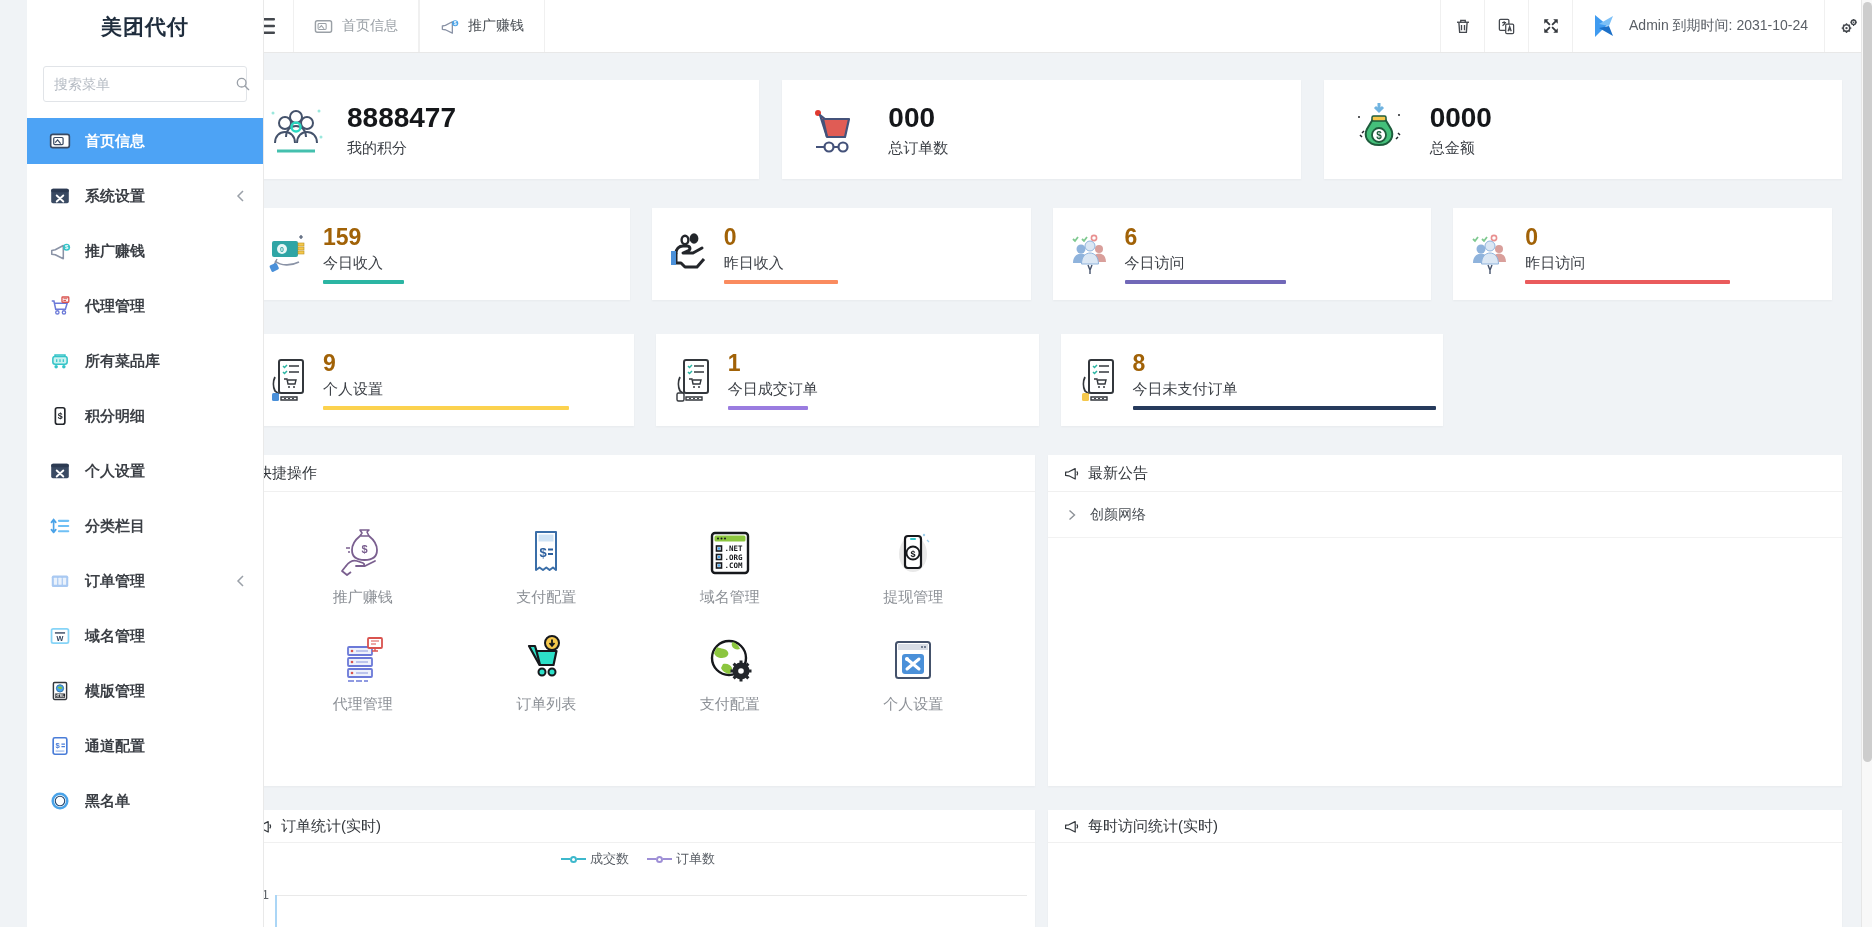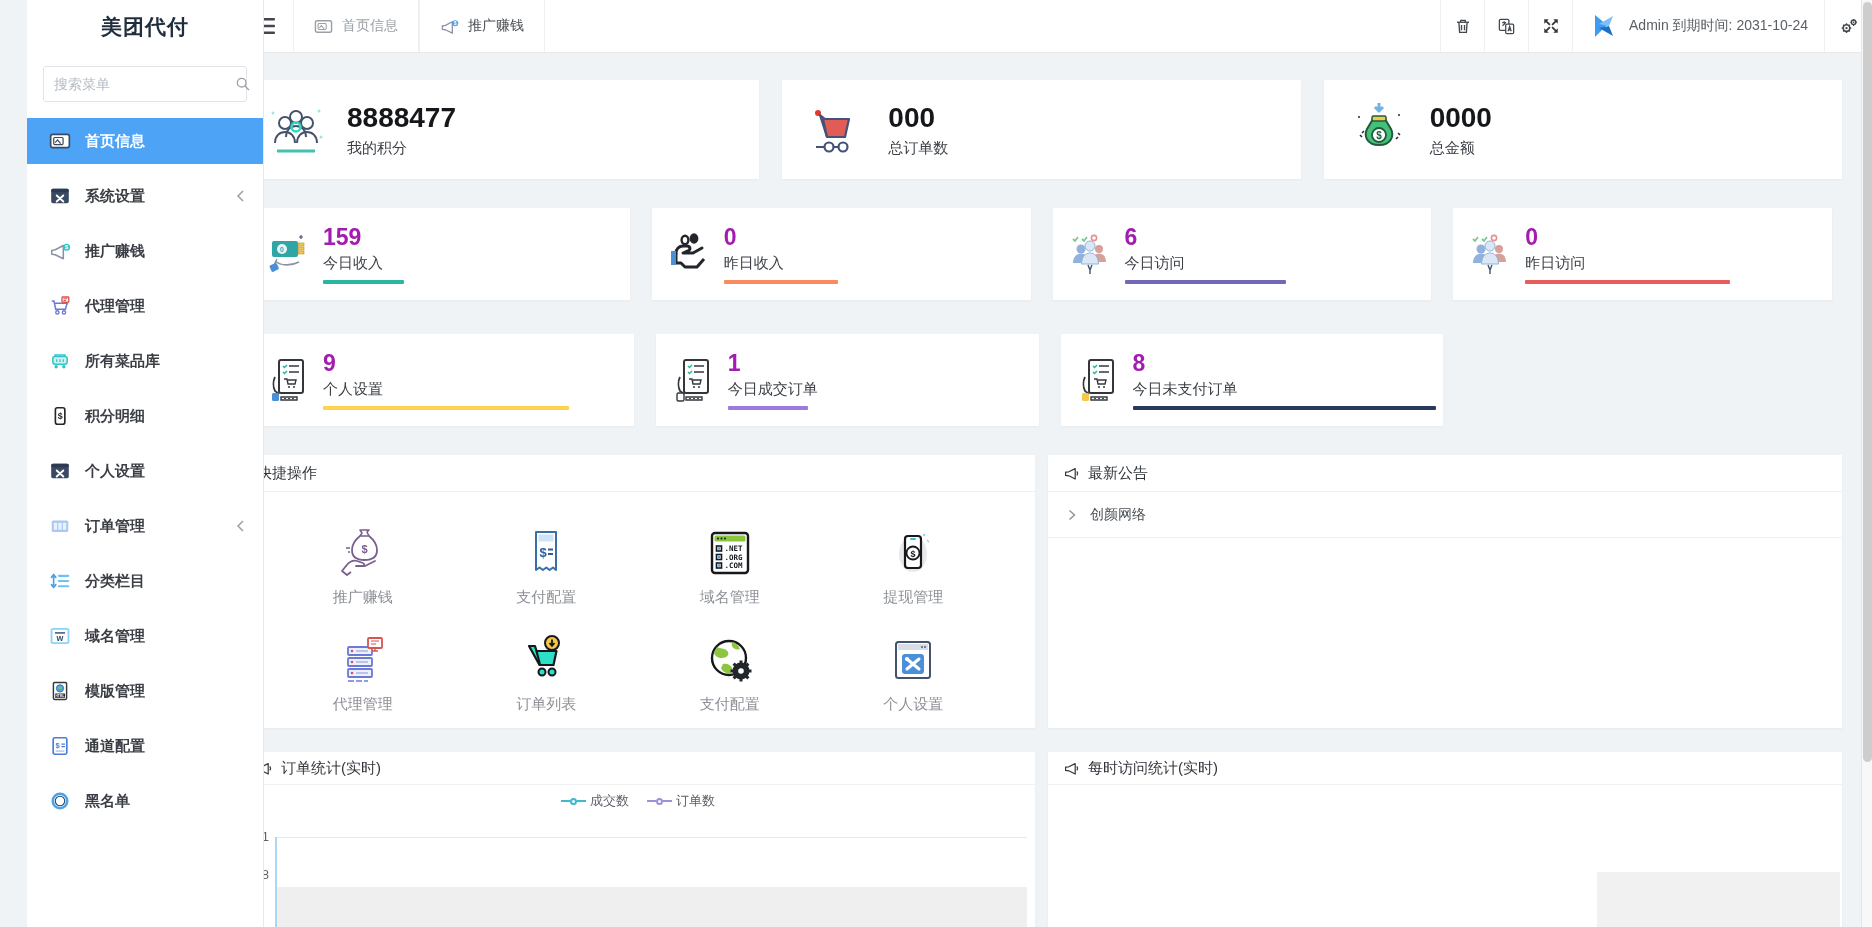--- a/index.html
+++ b/index.html
@@ -44,27 +44,27 @@
   .main { padding:53px 0 0 237px; }
   .row1 { margin:27px 30px 0 4px; display:flex; gap:23px; }
   .card { background:#fff; box-shadow:0 1px 2px rgba(0,0,0,.04); }
   .r1-card { flex:1; height:99px; display:flex; align-items:center; padding-left:22px; }
   .r1-icon { width:66px; height:66px; margin-right:18px; flex:0 0 66px; }
   .r1-num { font-size:28px; font-weight:bold; color:#15171a; }
   .r1-label { font-size:15px; color:#3b3f45; margin-top:5px; }
   .row2 { margin:29px 40px 0 14px; display:flex; gap:22px; }
   .r2-card { flex:1; height:92px; display:flex; align-items:center; padding-left:16px; }
   .r2-icon { width:46px; height:46px; margin-right:10px; flex:0 0 46px; }
-  .r2-num { font-size:23px; font-weight:bold; color:#a21caf; }
+  .r2-num { font-size:23px; font-weight:bold; color:#a16207; }
   .r2-label { font-size:15px; color:#3b3f45; margin-top:3px; }
   .r2-bar { height:4px; margin-top:7px; border-radius:1px; }
   .r2-spacer { flex:1; visibility:hidden; }
   .row3 { margin:34px 40px 0 14px; display:flex; gap:22px; }
   .section { margin:29px 30px 0 4px; display:flex; gap:13px; }
-  .panel { flex:1; height:273px; }
+  .panel { flex:1; height:331px; }
   .panel-hd { height:37px; display:flex; align-items:center; gap:8px; padding:0 16px;
     border-bottom:1px solid #f0f0f0; font-size:15px; color:#33373c; }
   .panel-hd .ph-icon { width:16px; height:16px; }
   .qa-grid { display:grid; grid-template-columns:repeat(4,1fr); padding:34px 30px 0 30px;
     row-gap:26px; }
   .qa-item { text-align:center; cursor:pointer; }
   .qa-item .qa-icon { width:54px; height:54px; display:inline-block; }
   .qa-item .qa-label { font-size:15px; color:#8d9197; margin-top:4px; }
   .ann-item { height:46px; display:flex; align-items:center; gap:12px; padding:0 18px;
     border-bottom:1px solid #f2f2f2; font-size:14px; color:#4a4f55; cursor:pointer; }
@@ -190,42 +190,42 @@
             <rect x="2" y="3.5" width="16" height="3.2" rx="1.5" fill="#2c3a52"></rect>
             <path d="M7 9.5l6 5.5M13 9.5l-6 5.5" stroke="#fff" stroke-width="1.7" stroke-linecap="round"></path>
           </svg>
       </span>
       <span class="mi-label">个人设置</span>
     </div>
 
     <div class="menu-item">
       <span class="mi-icon">
         <svg viewBox="0 0 20 20" width="22" height="22">
+            <path d="M4.2 4.2v11.6M4.2 4.2L2.2 6.7M4.2 4.2l2 2.5M4.2 15.8l-2-2.5M4.2 15.8l2-2.5" stroke="#4aa3e8" stroke-width="1.5" fill="none" stroke-linecap="round"></path>
+            <path d="M9 5.3h8.5M9 10h8.5M9 14.7h8.5" stroke="#6fc0f5" stroke-width="1.9" stroke-linecap="round"></path>
+          </svg>
+      </span>
+      <span class="mi-label">分类栏目</span>
+    </div>
+
+    <div class="menu-item">
+      <span class="mi-icon">
+        <svg viewBox="0 0 20 20" width="22" height="22">
             <rect x="2.5" y="5" width="15" height="10.5" rx="1.5" fill="#a9c9f2"></rect>
             <rect x="4.4" y="7" width="3" height="6.4" rx=".5" fill="#eaf2fc"></rect>
             <rect x="8.5" y="7" width="3" height="6.4" rx=".5" fill="#eaf2fc"></rect>
             <rect x="12.6" y="7" width="3" height="6.4" rx=".5" fill="#eaf2fc"></rect>
           </svg>
       </span>
       <span class="mi-label">订单管理</span>
       <span class="chev">
         <svg viewBox="0 0 14 14" width="14" height="14">
             <path d="M9 2L4 7l5 5" stroke="currentColor" stroke-width="1.5" fill="none"></path>
           </svg>
       </span>
-    </div>
-
-    <div class="menu-item">
-      <span class="mi-icon">
-        <svg viewBox="0 0 20 20" width="22" height="22">
-            <path d="M4.2 4.2v11.6M4.2 4.2L2.2 6.7M4.2 4.2l2 2.5M4.2 15.8l-2-2.5M4.2 15.8l2-2.5" stroke="#4aa3e8" stroke-width="1.5" fill="none" stroke-linecap="round"></path>
-            <path d="M9 5.3h8.5M9 10h8.5M9 14.7h8.5" stroke="#6fc0f5" stroke-width="1.9" stroke-linecap="round"></path>
-          </svg>
-      </span>
-      <span class="mi-label">分类栏目</span>
     </div>
 
     <div class="menu-item">
       <span class="mi-icon">
         <svg viewBox="0 0 20 20" width="22" height="22">
             <rect x="2.3" y="3.5" width="15.4" height="13" rx="1.5" fill="#fff" stroke="#86d4f7" stroke-width="1.6"></rect>
             <path d="M5.4 7.2h9.2" stroke="#3a4a63" stroke-width="1.3"></path>
             <text x="10" y="14.6" font-size="8" font-weight="bold" fill="#3a4a63" text-anchor="middle">w</text>
           </svg>
       </span>

